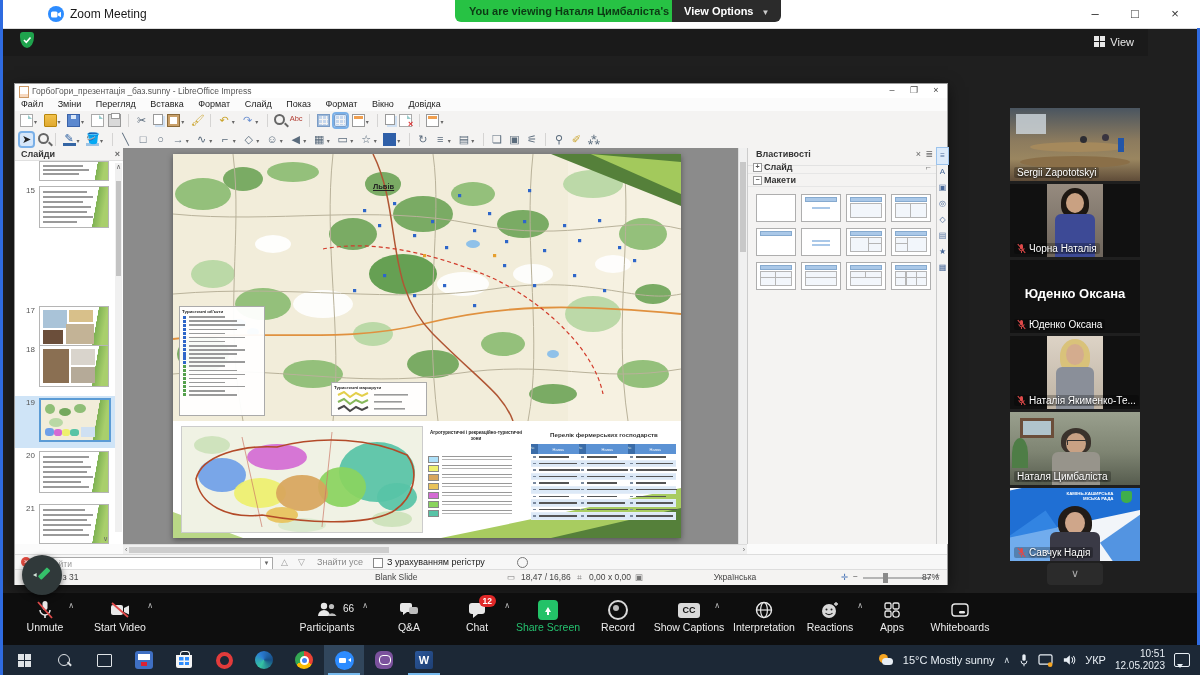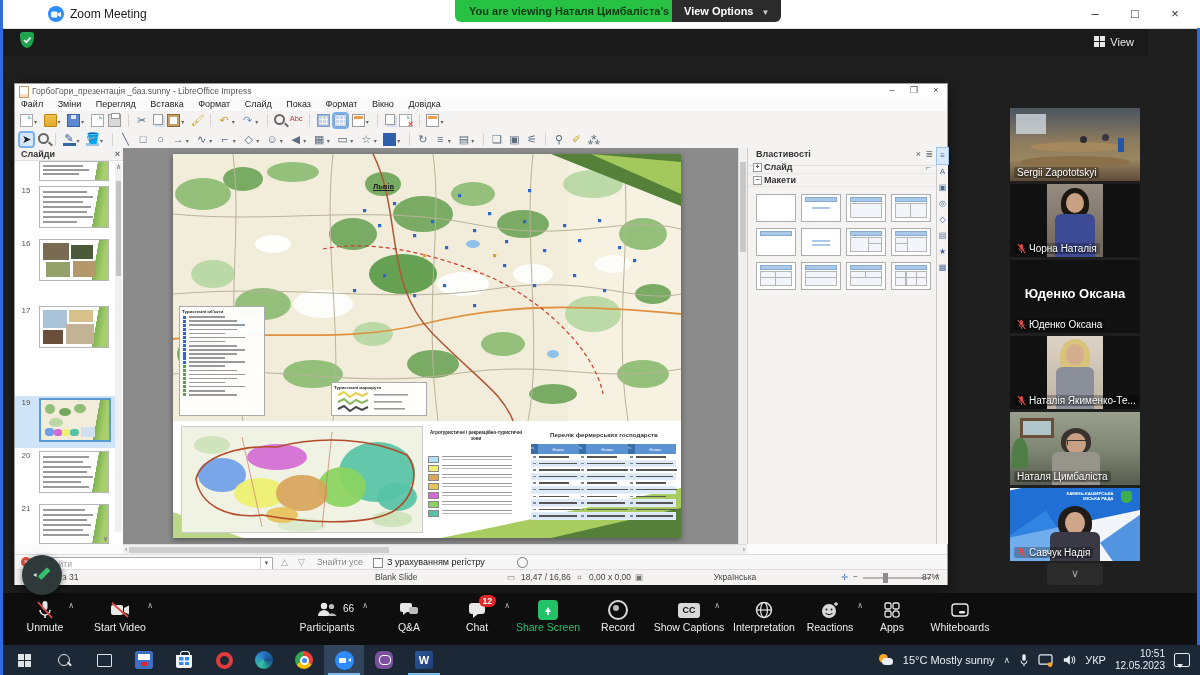--- a/index.html
+++ b/index.html
@@ -62,21 +62,21 @@
   .ic-disp::after{content:"";position:absolute;left:1px;right:1px;top:1px;height:3px;background:#f09f4f;}
   .ic-del::before{content:"×";position:absolute;right:-2px;bottom:-3px;color:#d33;font-size:9px;font-weight:bold;}
   .ic-mag{border:2px solid #666;border-radius:50%;width:7px;height:7px;box-sizing:content-box;}
   .ic-mag::after{content:"";position:absolute;left:8px;top:8px;width:5px;height:2px;background:#666;transform:rotate(45deg);}
   
   .panel{position:absolute;left:0;top:64px;width:108px;bottom:40px;background:#fff;border-right:1px solid #eab308;}
   .panel-h{position:absolute;left:0;top:0;right:0;height:13px;background:#f4f3f2;border-bottom:1px solid #e0e0e0;
     font-size:9px;font-weight:bold;color:#333;padding:1px 0 0 6px;box-sizing:border-box;}
   .panel-x{position:absolute;right:3px;top:1px;font-size:9px;color:#666;cursor:pointer;}
   .thumb-row{position:absolute;left:0;width:100px;height:52px;}
-  .tnum{position:absolute;left:2px;top:2px;width:18px;text-align:center;font-size:8px;color:#555;}
+  .tnum{position:absolute;left:2px;top:2px;width:18px;text-align:right;font-size:8px;color:#555;}
   .thm{position:absolute;left:24px;top:2px;width:68px;height:40px;background:#fff;border:1px solid #b5b5b5;overflow:hidden;cursor:pointer;}
   .sel-row{background:#cfe4f7;}
   .sel-row .thm{border:2px solid #5b9bd5;}
   .swoosh{position:absolute;right:0;top:0;bottom:0;width:16px;background:linear-gradient(100deg,transparent 30%,#7fb254 31%,#a9cf6c 70%);}
   .tl{position:absolute;height:2px;background:#9a9a9a;}
   .ph{position:absolute;}
   .pscroll{position:absolute;right:1px;top:15px;width:7px;bottom:12px;background:#f0f0f0;}
   .pscroll .pth{position:absolute;left:1px;top:18px;width:5px;height:95px;background:#c3c3c3;}
   .parrow{position:absolute;font-size:7px;color:#666;cursor:pointer;}
   
@@ -353,38 +353,37 @@
           <div class="swoosh"></div>
         <div class="tl" style="left:3px;top:4px;width:44px;"></div>
           <div class="tl" style="left:3px;top:9px;width:50px;"></div>
         <div class="tl" style="left:3px;top:14px;width:40px;"></div>
           <div class="tl" style="left:3px;top:19px;width:48px;"></div>
         <div class="tl" style="left:3px;top:24px;width:44px;"></div>
           <div class="tl" style="left:3px;top:29px;width:50px;"></div>
           <div class="tl" style="left:3px;top:34px;width:34px;"></div>
       </div>
     </div>
-    <div class="thumb-row" style="top:89px;">
-      <span class="tnum">16</span>
-      <div class="thm">
-          <div class="swoosh"></div>
-        <div class="ph" style="left:3px;top:3px;width:26px;height:17px;background:#7a6a52;"></div>
-        <div class="ph" style="left:31px;top:5px;width:22px;height:14px;background:#4c5a3c;"></div>
-        <div class="ph" style="left:6px;top:22px;width:24px;height:15px;background:#93a06a;"></div>
-        <div class="ph" style="left:33px;top:21px;width:22px;height:16px;background:#b3986c;"></div>
-      </div>
-    </div>
     <div class="thumb-row" style="top:156px;">
       <span class="tnum">17</span>
       <div class="thm">
           <div class="swoosh"></div>
         <div class="ph" style="left:3px;top:3px;width:24px;height:18px;background:#a9c3d8;"></div>
         <div class="ph" style="left:29px;top:3px;width:24px;height:12px;background:#d8c08a;"></div>
         <div class="ph" style="left:3px;top:23px;width:20px;height:14px;background:#6b4e3a;"></div>
         <div class="ph" style="left:26px;top:17px;width:28px;height:20px;background:#c3b396;"></div>
+      </div>
+    </div>
+    <div class="thumb-row" style="top:195px;">
+      <span class="tnum">18</span>
+      <div class="thm">
+          <div class="swoosh"></div>
+        <div class="ph" style="left:3px;top:3px;width:26px;height:34px;background:#8a6f52;"></div>
+        <div class="ph" style="left:31px;top:3px;width:24px;height:16px;background:#d9d4cc;"></div>
+        <div class="ph" style="left:31px;top:21px;width:24px;height:16px;background:#b5aa98;"></div>
       </div>
     </div>
     <div class="thumb-row sel-row" style="top:248px;">
       <span class="tnum">19</span>
       <div class="thm" style="background:#f2edda;">
           <div class="swoosh"></div>
         <div class="ph" style="left:4px;top:4px;width:10px;height:10px;border-radius:50%;background:#8fbe76;"></div>
         <div class="ph" style="left:18px;top:8px;width:12px;height:8px;border-radius:50%;background:#74a85e;"></div>
         <div class="ph" style="left:33px;top:4px;width:12px;height:9px;border-radius:50%;background:#8fbe76;"></div>
         <div class="ph" style="left:8px;top:18px;width:14px;height:9px;border-radius:50%;background:#b9d8a5;"></div>

